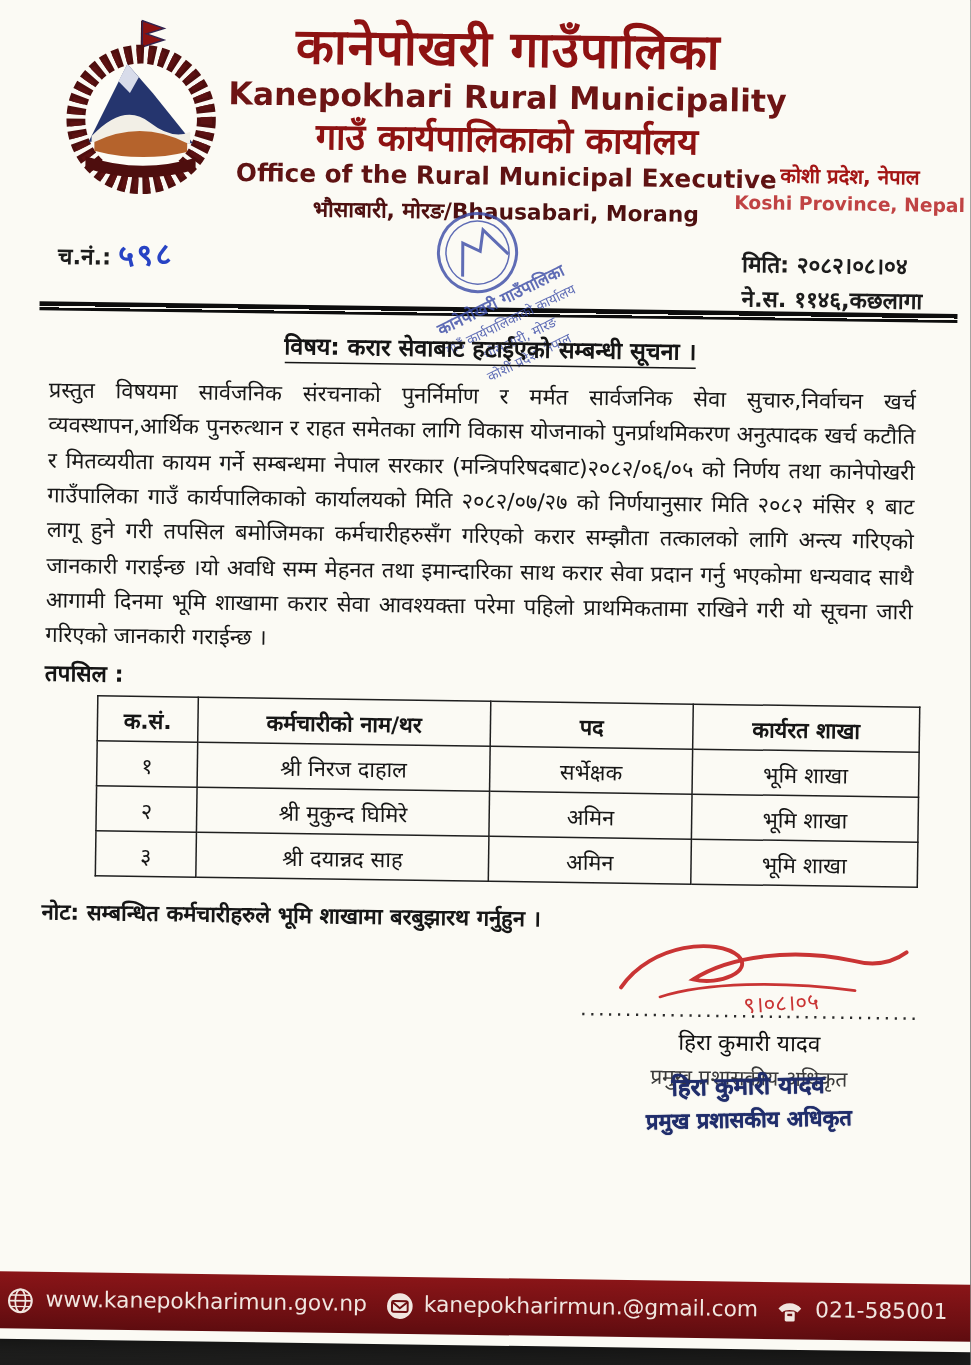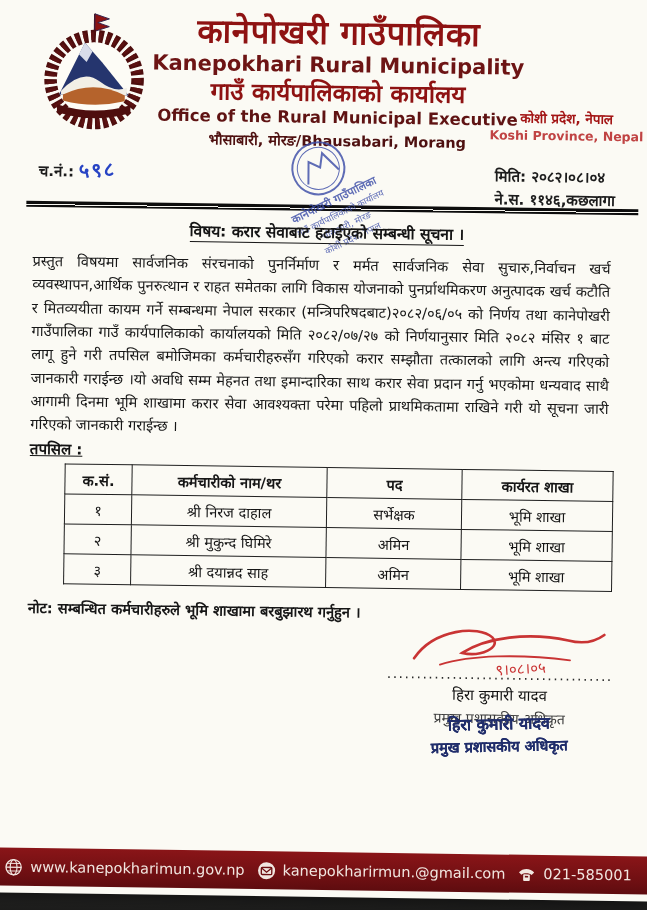--- a/index.html
+++ b/index.html
@@ -34,21 +34,21 @@
   
   .round-stamp{position:absolute;left:246px;top:142px;width:180px;height:120px;opacity:.82;
                transform:rotate(-27deg);pointer-events:none;}
   .round-stamp text{fill:#3d4ea8;font-family:"DejaVu Sans",sans-serif;}
   
   .subject{position:absolute;left:0;top:226px;width:100%;text-align:center;}
   .subject span{font-size:15.5px;font-weight:bold;color:#151515;border-bottom:1.6px solid #151515;padding-bottom:1px;}
   .body-par{position:absolute;left:37px;top:258px;width:578px;font-size:14.6px;color:#171717;
             line-height:1.6;text-align:justify;}
   .tapasil{position:absolute;left:37px;top:447px;font-size:15px;font-weight:bold;color:#141414;
-           text-decoration:underline;}
+           }
   
   .emp-table{position:absolute;left:72px;top:472px;border-collapse:collapse;}
   .emp-table th,.emp-table td{border:1.6px solid #1f1f1f;font-size:14.5px;color:#161616;
        text-align:center;padding:3px 6px;height:23px;font-weight:normal;}
   .emp-table th{font-weight:bold;}
   .c0{width:54px}.c1{width:182px}.c2{width:122px}.c3{width:138px}
   .note{position:absolute;left:37px;top:606px;font-size:14.6px;font-weight:600;color:#161616;}
   
   .sig-block{position:absolute;right:26px;top:636px;width:252px;text-align:center;}
   .sig-scribble{position:absolute;left:26px;top:-8px;width:210px;height:58px;}

